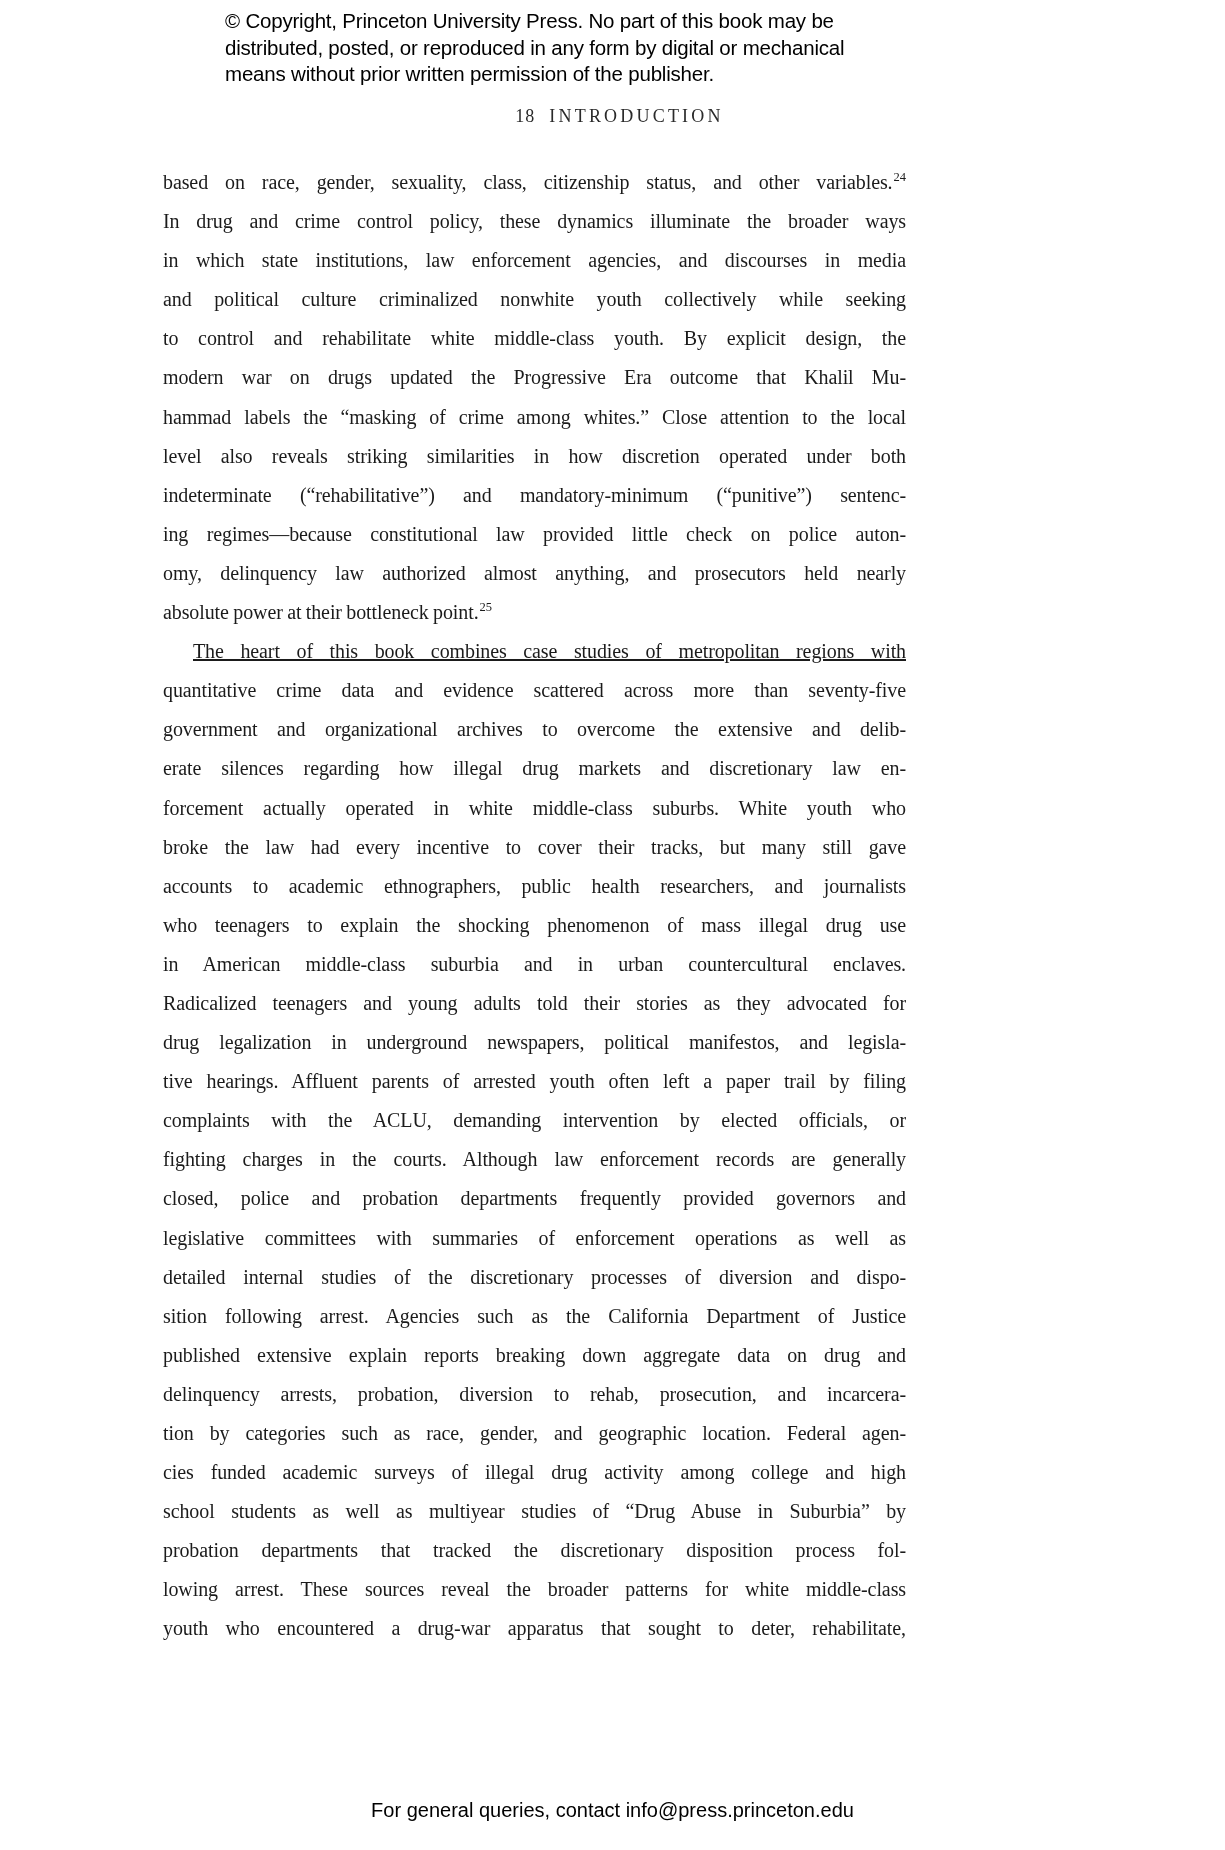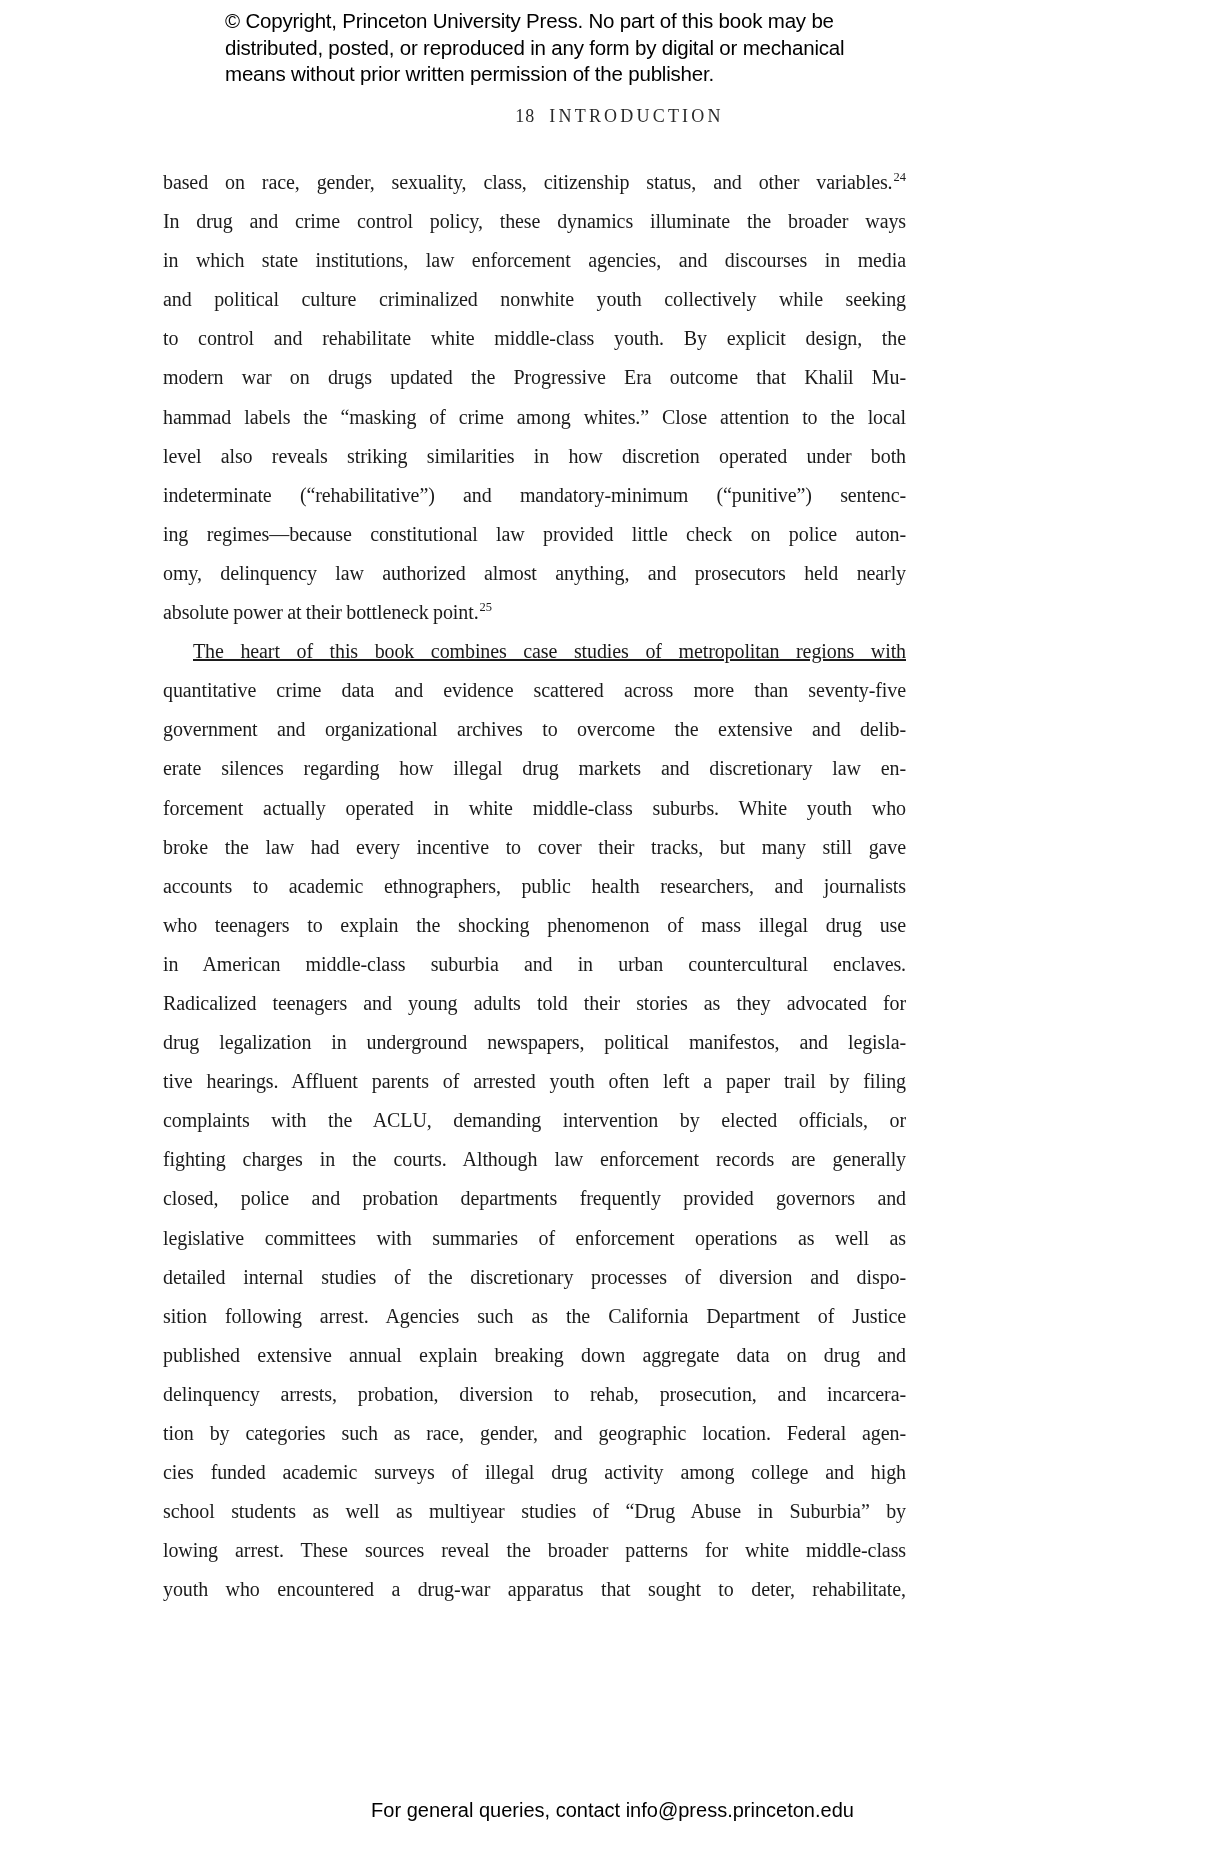--- a/index.html
+++ b/index.html
@@ -76,24 +76,25 @@
       <div class="line line-just"><span>in American middle-class suburbia and in urban countercultural enclaves.</span></div>
       <div class="line line-just"><span>Radicalized teenagers and young adults told their stories as they advocated for</span></div>
       <div class="line line-just"><span>drug legalization in underground newspapers, political manifestos, and legisla-</span></div>
       <div class="line line-just"><span>tive hearings. Affluent parents of arrested youth often left a paper trail by filing</span></div>
       <div class="line line-just"><span>complaints with the ACLU, demanding intervention by elected officials, or</span></div>
       <div class="line line-just"><span>fighting charges in the courts. Although law enforcement records are generally</span></div>
       <div class="line line-just"><span>closed, police and probation departments frequently provided governors and</span></div>
       <div class="line line-just"><span>legislative committees with summaries of enforcement operations as well as</span></div>
       <div class="line line-just"><span>detailed internal studies of the discretionary processes of diversion and dispo-</span></div>
       <div class="line line-just"><span>sition following arrest. Agencies such as the California Department of Justice</span></div>
-      <div class="line line-just"><span>published extensive annual explain breaking down aggregate data on drug and</span></div>
+      <div class="line line-just"><span>published extensive explain reports breaking down aggregate data on drug and</span></div>
       <div class="line line-just"><span>delinquency arrests, probation, diversion to rehab, prosecution, and incarcera-</span></div>
       <div class="line line-just"><span>tion by categories such as race, gender, and geographic location. Federal agen-</span></div>
       <div class="line line-just"><span>cies funded academic surveys of illegal drug activity among college and high</span></div>
       <div class="line line-just"><span>school students as well as multiyear studies of “Drug Abuse in Suburbia” by</span></div>
+      <div class="line line-just"><span>probation departments that tracked the discretionary disposition process fol-</span></div>
       <div class="line line-just"><span>lowing arrest. These sources reveal the broader patterns for white middle-class</span></div>
       <div class="line line-just"><span>youth who encountered a drug-war apparatus that sought to deter, rehabilitate,</span></div>
     </div>
 
   <div class="footer">For general queries, contact info@press.princeton.edu</div>
 
 </div>
 
 </body></html>

